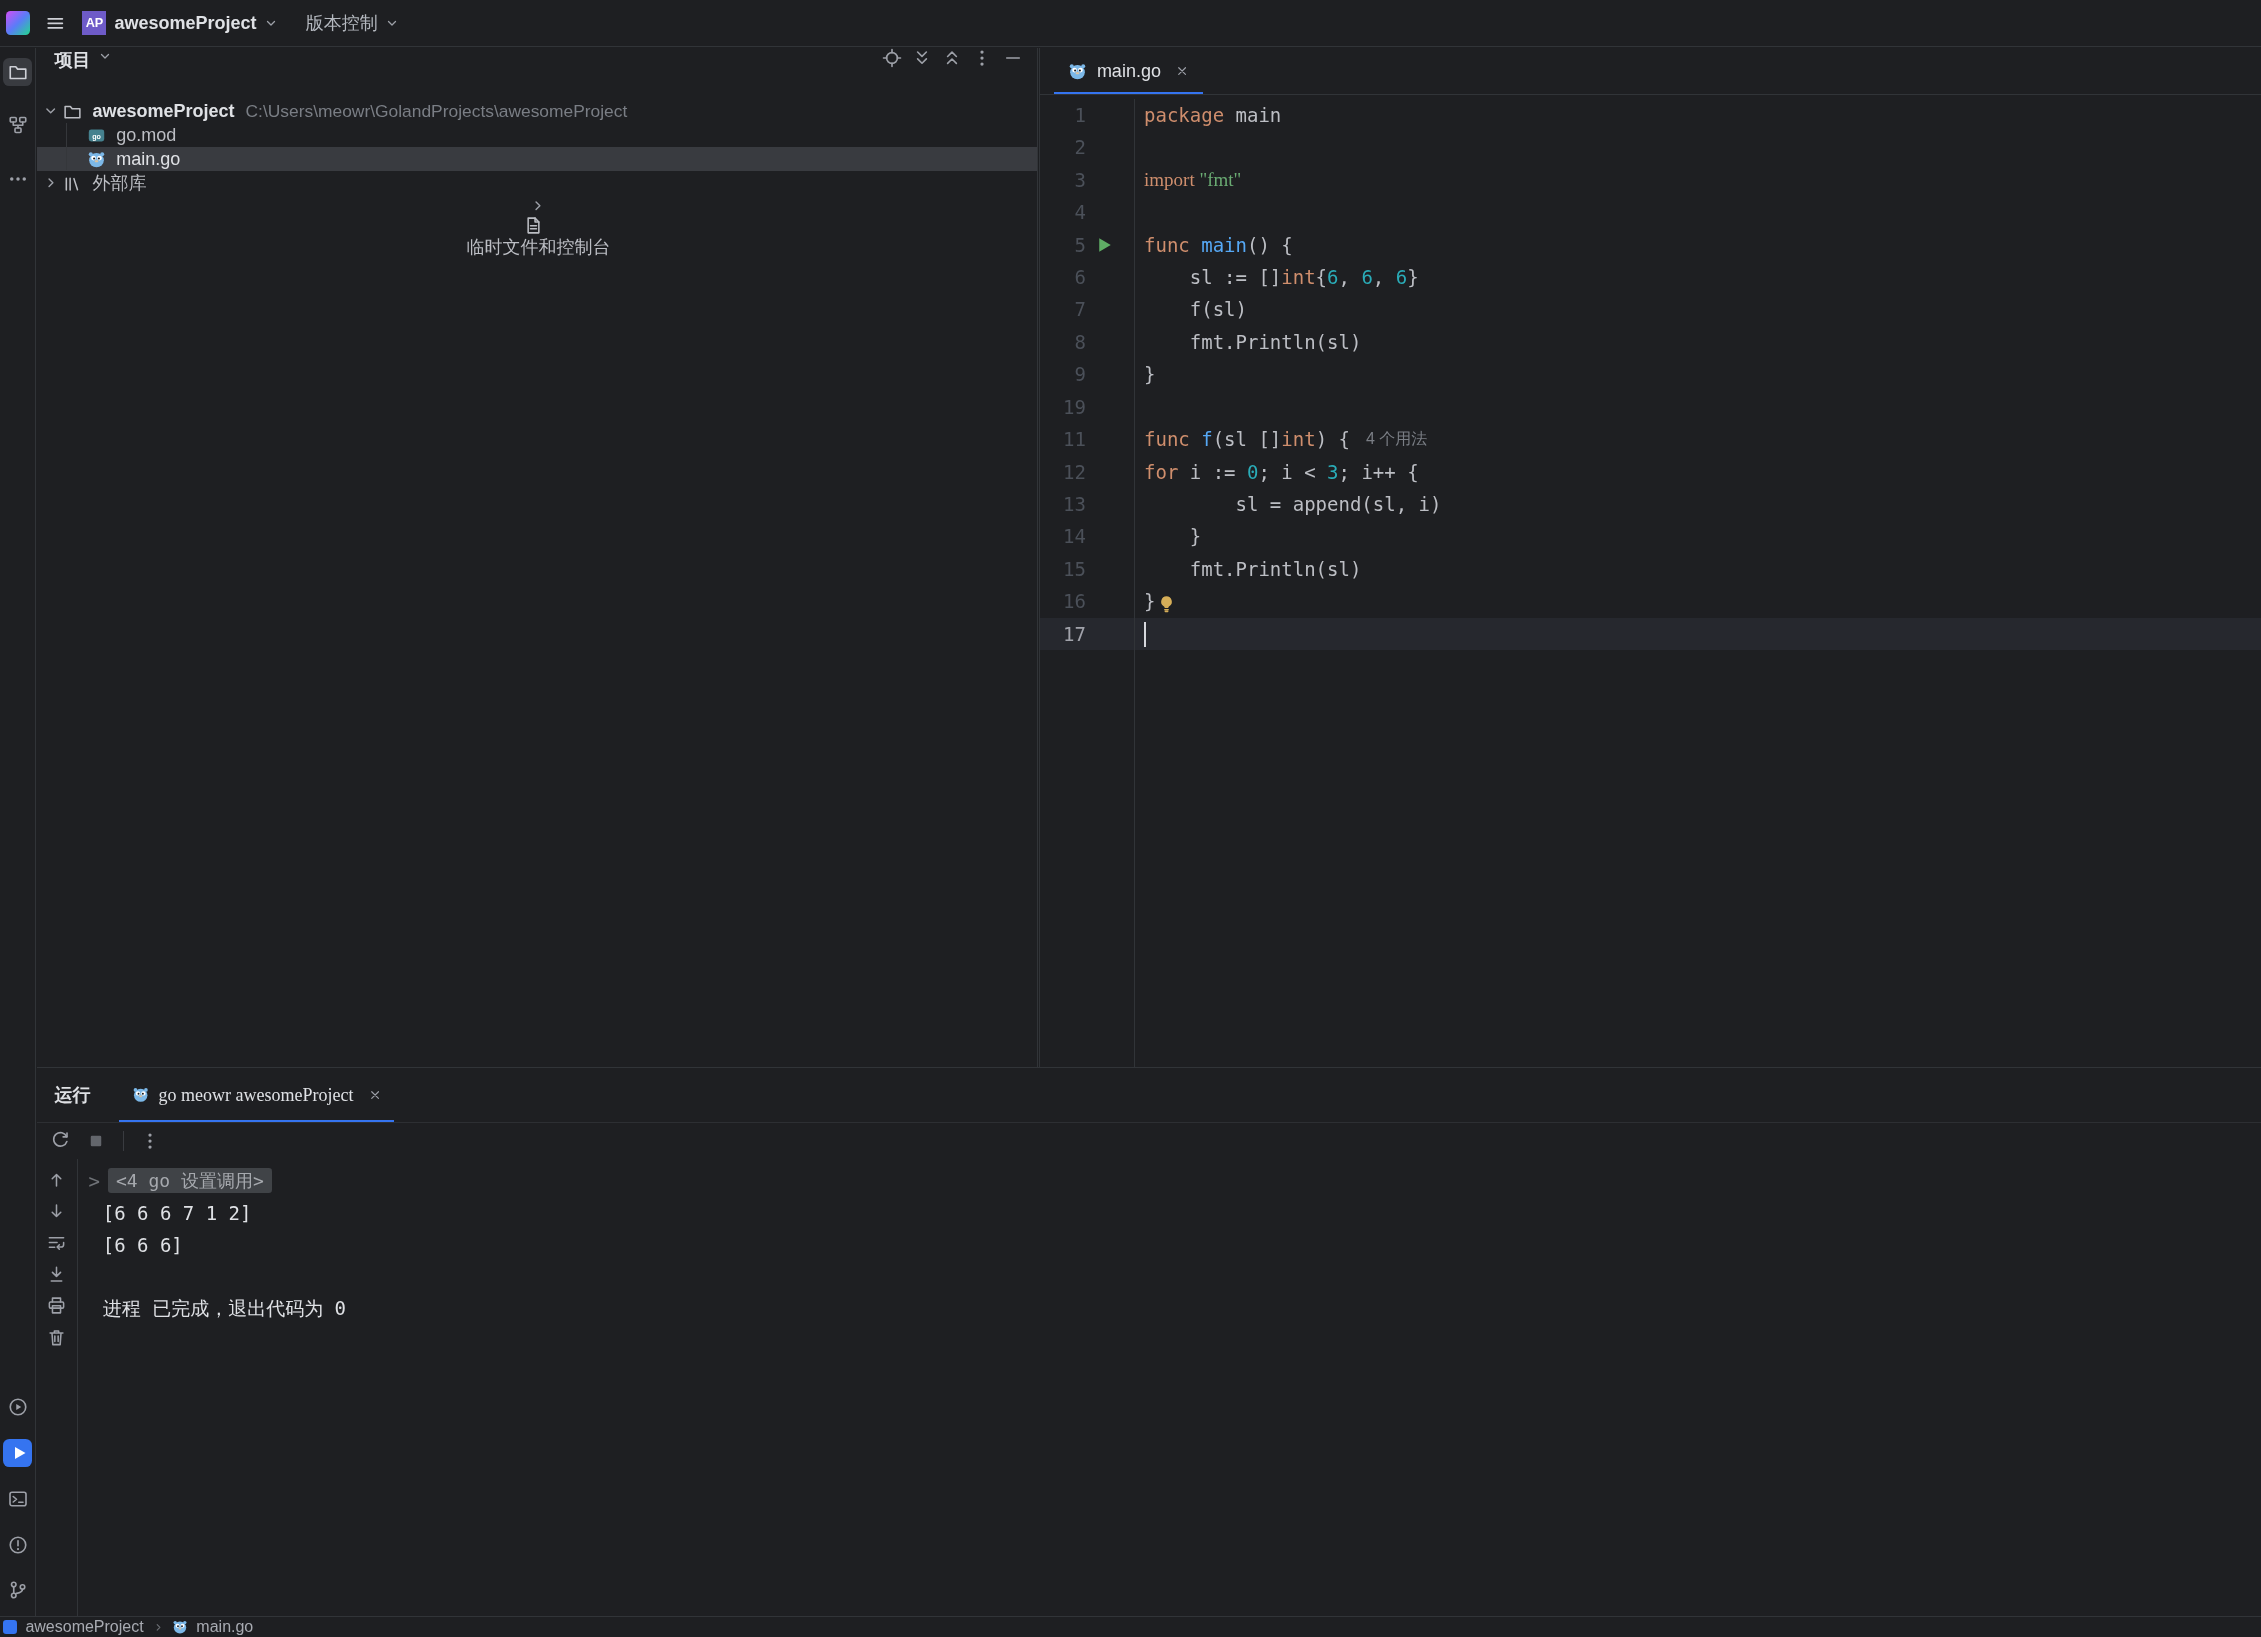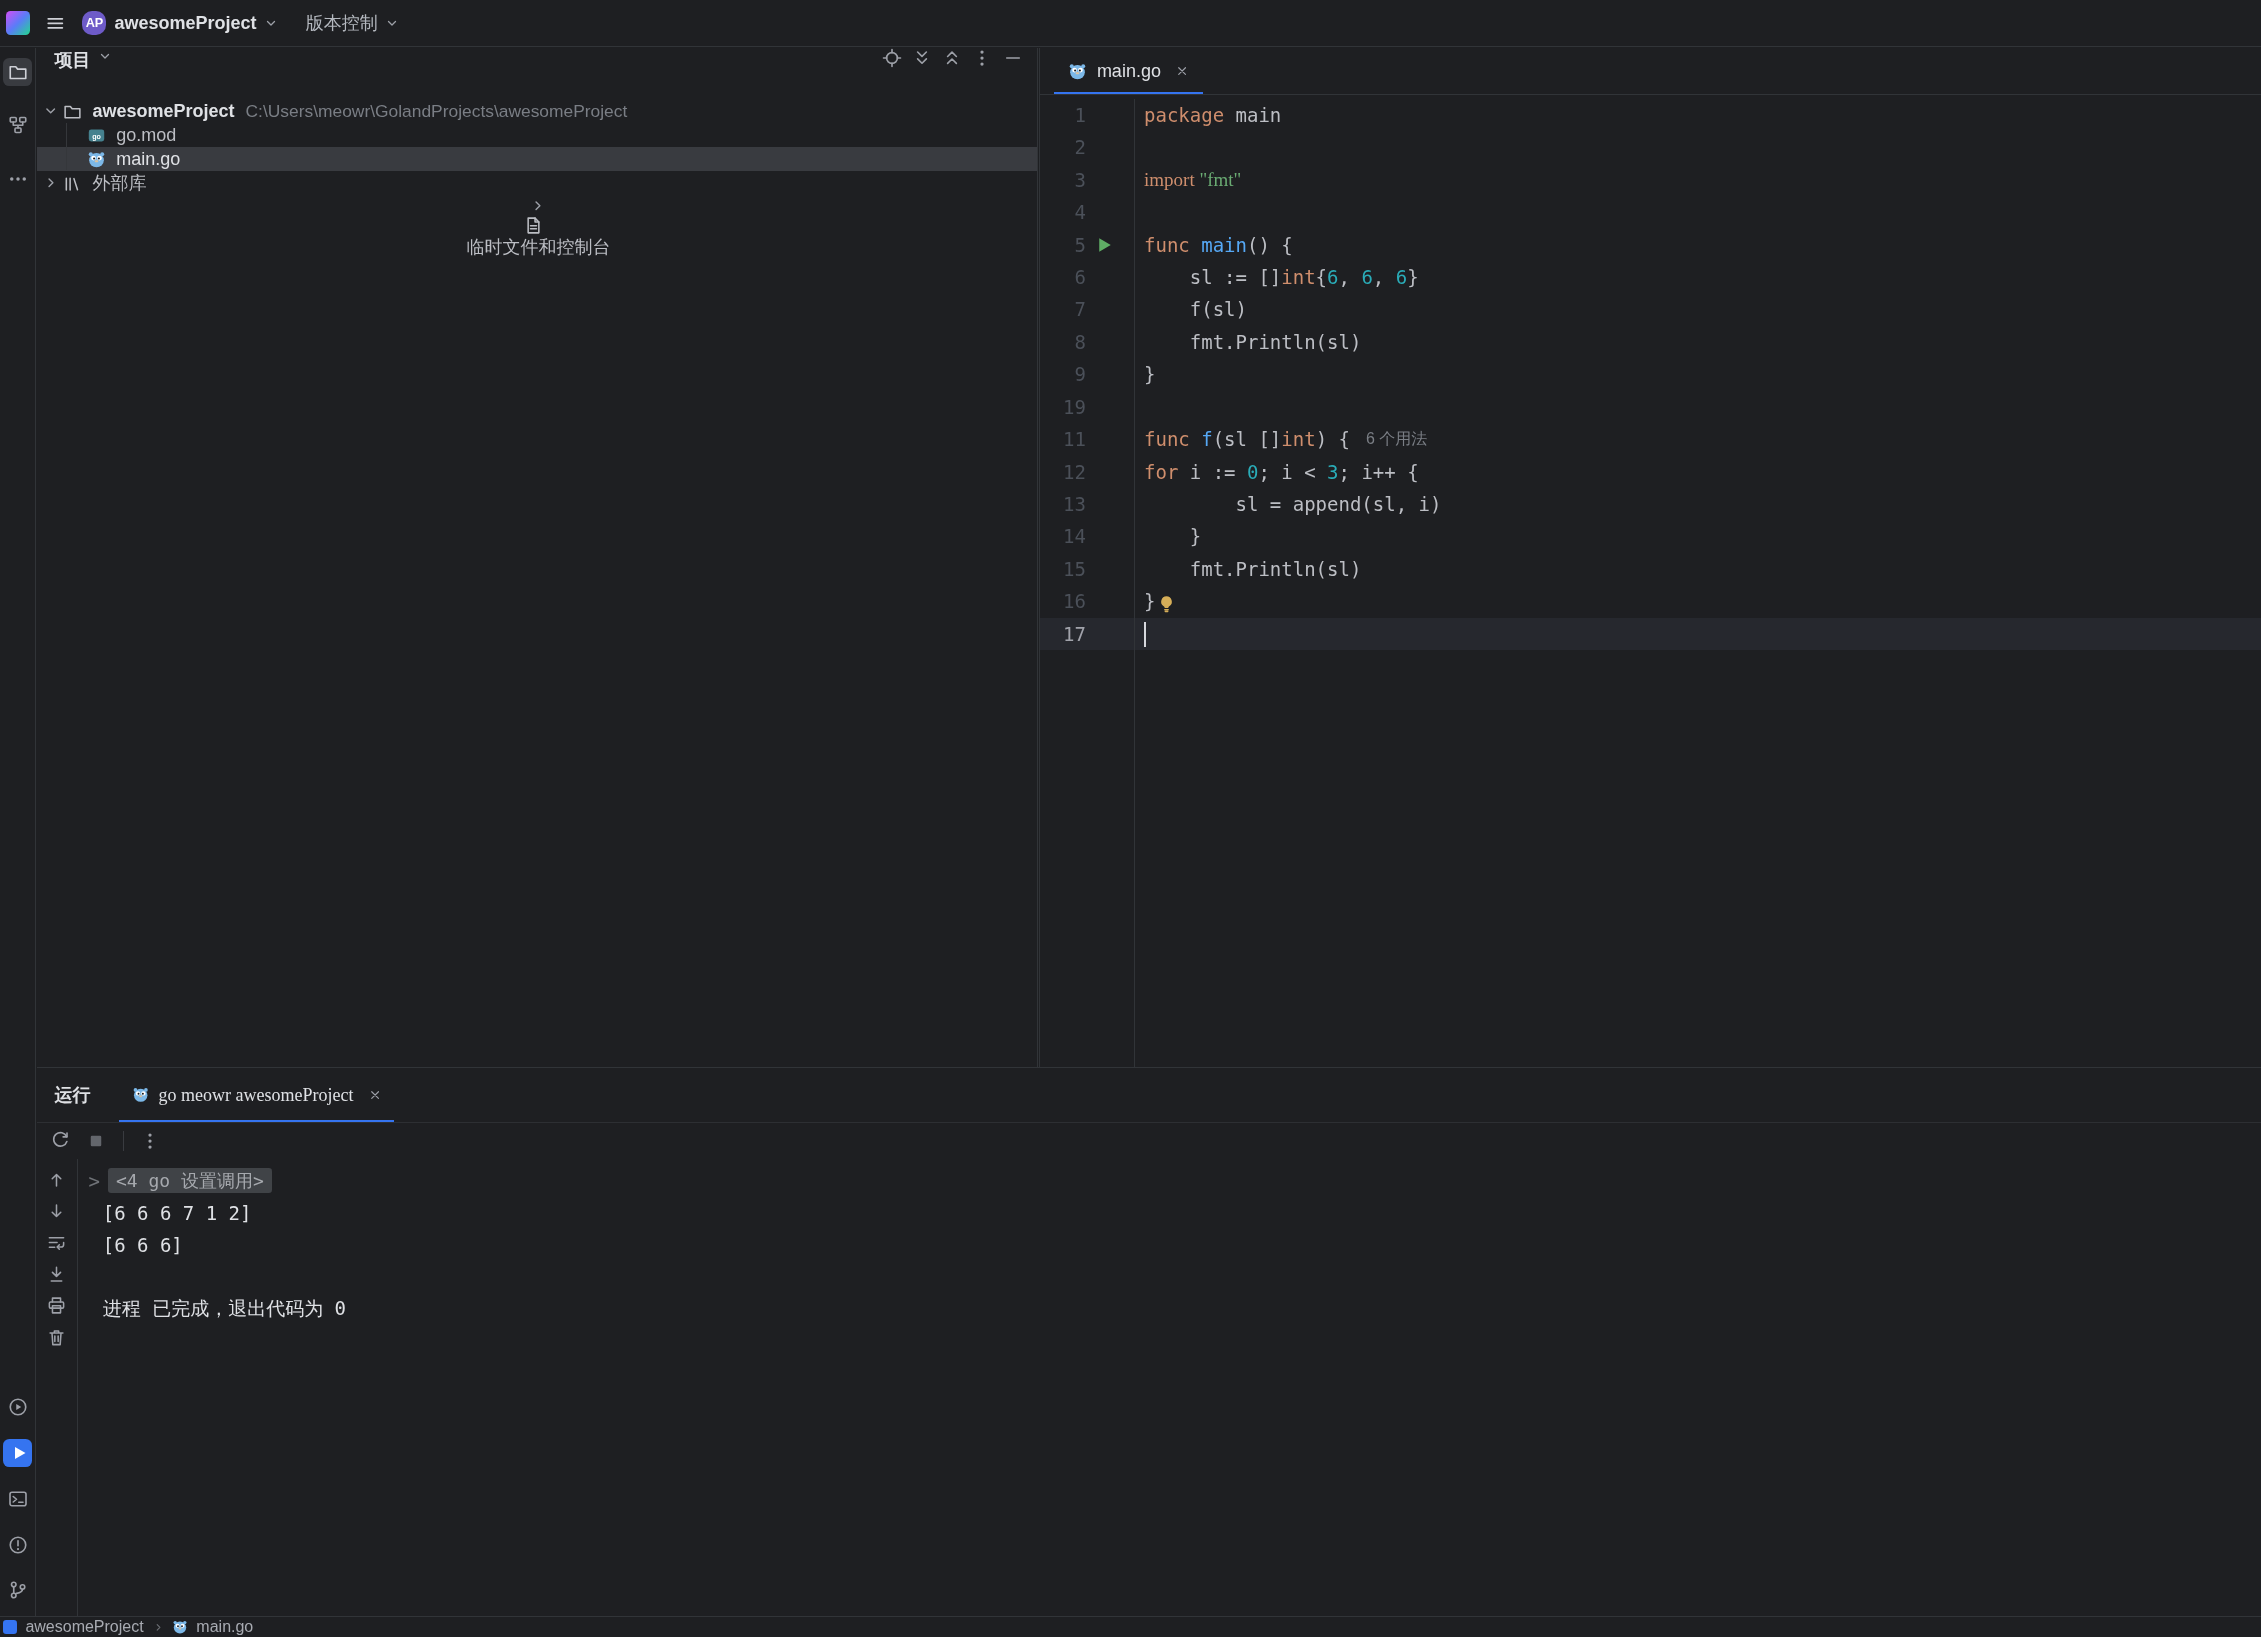--- a/index.html
+++ b/index.html
@@ -9,21 +9,21 @@
   .icon { display:inline-flex; align-items:center; justify-content:center; }
   .icon svg { width:100%; height:100%; }
   #app { position:relative; width:2261px; height:1637px; }
 
   
   #titlebar { position:absolute; left:0; top:0; width:2261px; height:47px;
               border-bottom:0.8px solid #313438; display:flex; align-items:center; padding-left:6.3px; }
   .tb-logo { width:24px; height:24px; }
   .tb-burger { width:20.6px; height:20.6px; color:#ced0d6; margin:0 16.6px 0 15px; }
   .tb-proj { display:flex; align-items:center; }
-  .tb-badge { width:24px; height:24px; border-radius:10px; background:#6e5bc8; color:#fff;
+  .tb-badge { width:24px; height:24px; border-radius:0; background:#6e5bc8; color:#fff;
               font-size:12.7px; font-weight:700; display:flex; align-items:center; justify-content:center; margin-right:8px; }
   .tb-proj-name { font-size:18px; font-weight:600; color:#dfe1e5; margin-right:6.3px; }
   .tb-chev { width:16px; height:16px; color:#9da0a8; }
   .tb-vcs { display:flex; align-items:center; margin-left:27px; font-size:18px; color:#b4b8bf; }
   .tb-vcs .tb-chev { margin-left:6.3px; }
 
   
   #left-stripe { position:absolute; left:0; top:48px; width:36px; bottom:21.3px;
                  border-right:0.8px solid #313438; display:flex; flex-direction:column; align-items:center; padding-top:9.5px; background:#1e1f22; }
   .stripe-btn { width:28.5px; height:28.5px; border-radius:6.3px; display:flex; align-items:center;
@@ -412,21 +412,21 @@
           <div class="c-row" style="top: 0px;"><span class="tk-kw">package</span><span class="tk-p"> main</span></div>
           <div class="c-row" style="top: 32px;"></div>
           <div class="c-row" style="top: 65px; font-family: Liberation Serif, serif;"><span class="tk-kw">import</span><span class="tk-p"> </span><span class="tk-s">"fmt"</span></div>
           <div class="c-row" style="top: 97px;"></div>
           <div class="c-row" style="top: 130px;"><span class="tk-kw">func</span><span class="tk-p"> </span><span class="tk-fn">main</span><span class="tk-p">() {</span></div>
           <div class="c-row" style="top: 162px;"><span class="tk-p">    sl := []</span><span class="tk-kw">int</span><span class="tk-p">{</span><span class="tk-n">6</span><span class="tk-p">, </span><span class="tk-n">6</span><span class="tk-p">, </span><span class="tk-n">6</span><span class="tk-p">}</span></div>
           <div class="c-row" style="top: 194px;"><span class="tk-p">    f(sl)</span></div>
           <div class="c-row" style="top: 227px;"><span class="tk-p">    fmt.Println(sl)</span></div>
           <div class="c-row" style="top: 259px;"><span class="tk-p">}</span></div>
           <div class="c-row" style="top: 292px;"></div>
-          <div class="c-row" style="top: 324px;"><span class="tk-kw">func</span><span class="tk-p"> </span><span class="tk-fn">f</span><span class="tk-p">(sl []</span><span class="tk-kw">int</span><span class="tk-p">) {</span><span class="tk-hint">6 个用法</span></div>
+          <div class="c-row" style="top: 324px;"><span class="tk-kw">func</span><span class="tk-p"> </span><span class="tk-fn">f</span><span class="tk-p">(sl []</span><span class="tk-kw">int</span><span class="tk-p">) {</span><span class="tk-hint">4 个用法</span></div>
           <div class="c-row" style="top: 357px;"><span class="tk-kw">for</span><span class="tk-p"> i := </span><span class="tk-n">0</span><span class="tk-p">; i &lt; </span><span class="tk-n">3</span><span class="tk-p">; i++ {</span></div>
           <div class="c-row" style="top: 389px;"><span class="tk-p">        sl = append(sl, i)</span></div>
           <div class="c-row" style="top: 421px;"><span class="tk-p">    }</span></div>
           <div class="c-row" style="top: 454px;"><span class="tk-p">    fmt.Println(sl)</span></div>
           <div class="c-row" style="top: 486px;"><span class="tk-p">}</span><span class="bulb"><svg viewBox="0 0 16 16">
                 <path d="M8 1.6a4.5 4.5 0 0 1 2.4 8.3c-.5.3-.9.9-.9 1.5H6.5c0-.6-.4-1.2-.9-1.5A4.5 4.5 0 0 1 8 1.6z" fill="var(--bulb,#d6ae58)"></path>
                 <path d="M6.6 12.9h2.8M7 14.4h2" stroke="var(--bulb,#d6ae58)" stroke-width="1.3" stroke-linecap="round"></path>
               </svg></span></div>
           <div class="c-row" style="top: 519px;"><span class="caret"></span></div>
         </div>

